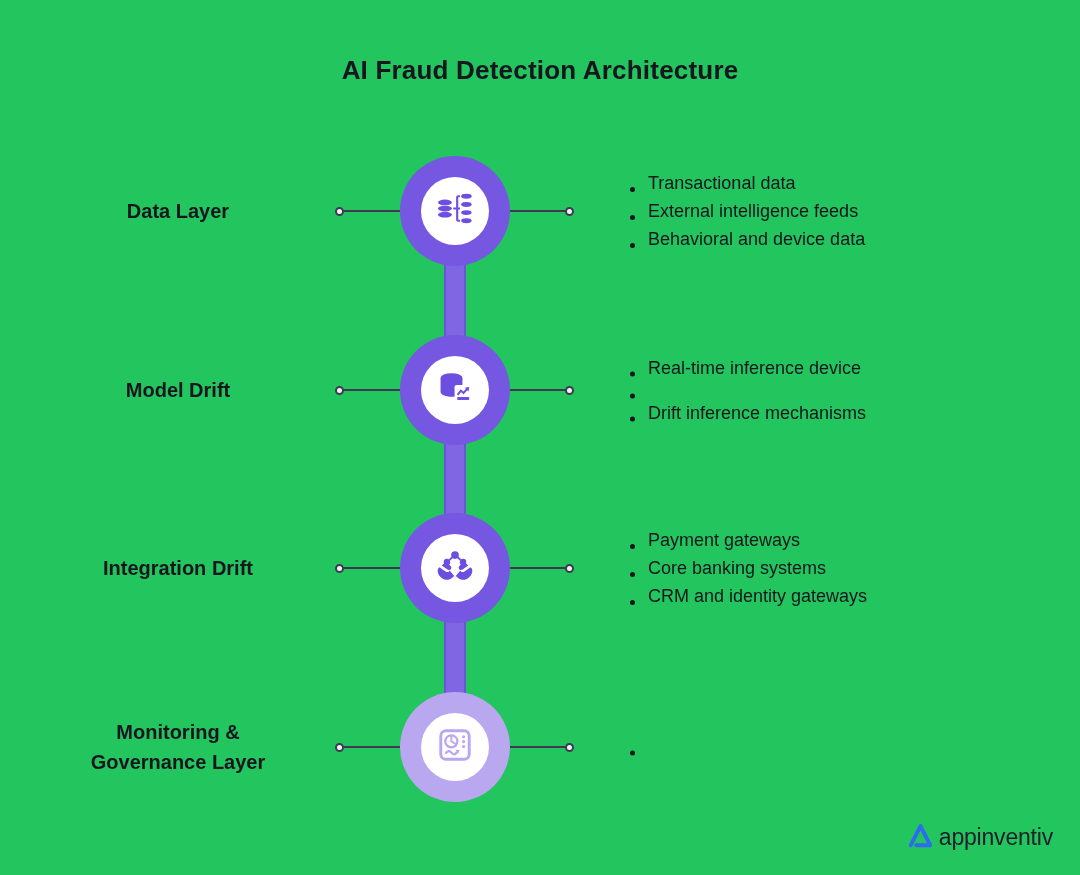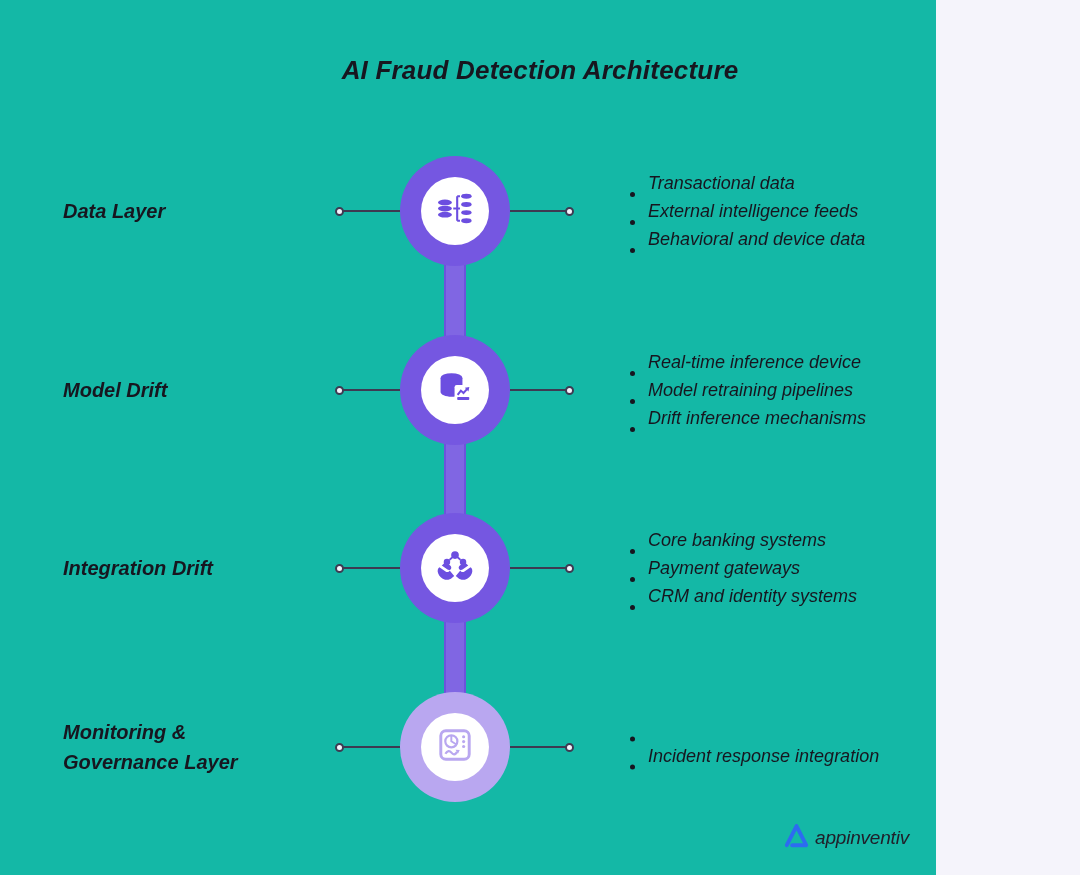--- a/index.html
+++ b/index.html
@@ -1,61 +1,61 @@
 <!DOCTYPE html>
 <html><head>
 <meta charset="utf-8">
 <style>
   * { margin:0; padding:0; box-sizing:border-box; }
   html,body { width:1080px; height:875px; }
   body { font-family:"Liberation Sans", sans-serif; background:#f5f4fb; overflow:hidden; }
-  #stage { position:relative; width:936px; height:875px; background:#14b8a6;font-style:italic; }
+  #stage { position:relative; width:1080px; height:875px; background:#22c55e; }
 
   .title { position:absolute; top:55px; left:0; width:1080px; text-align:center;
            font-size:26px; font-weight:700; color:#17161f; letter-spacing:.2px; }
 
   
   .vbar { position:absolute; left:444px; width:22px; background:#8066e3;
           border-left:2px solid #6e52dc; border-right:2px solid #6e52dc; z-index:1; }
   .vbar1 { top:211px; height:180px; }
   .vbar2 { top:390px; height:179px; }
   .vbar3 { top:568px; height:180px; }
 
   .row { position:absolute; left:0; width:1080px; height:0; z-index:2; }
   .row1 { top:211px; } .row2 { top:390px; } .row3 { top:568px; } .row4 { top:747px; }
 
   .layer-label { position:absolute; right:787px; top:0; transform:translateY(-50%);
-                 width:230px; text-align:left; font-size:20px; font-weight:700;
+                 width:230px; text-align:center; font-size:20px; font-weight:700;
                  color:#17161f; line-height:30px; }
 
   .hline { position:absolute; top:-1px; height:2px; background:#3e3a52; }
   .hline.left  { left:343px; width:57px; }
   .hline.right { left:510px; width:57px; }
   .endpoint { position:absolute; top:-4.5px; width:9px; height:9px; border-radius:50%;
               border:2px solid #3e3a52; background:#f5f4fb; }
   .endpoint.left  { left:335px; }
   .endpoint.right { left:565px; }
 
   .circle { position:absolute; left:400px; top:-55px; width:110px; height:110px;
             border-radius:50%; display:flex; align-items:center; justify-content:center; }
   .circle.purple { background:#7557e1; }
   .circle.light  { background:#b9a7f0; }
   .circle-inner { width:68px; height:68px; border-radius:50%; background:#ffffff;
                   display:flex; align-items:center; justify-content:center; }
   .icon-purple { color:#6c4ee0; }
   .icon-light  { color:#b9a7f0; }
 
   .bullets { position:absolute; left:630px; top:0; transform:translateY(-50%); list-style:none; }
-  .bullets li { display:flex; align-items:flex-end; font-size:18px; line-height:28px;
+  .bullets li { display:flex; align-items:center; font-size:18px; line-height:28px;
                 color:#17161f; white-space:nowrap; }
   .dot { flex:0 0 auto; width:5px; height:5px; border-radius:50%; background:#17161f;
          margin:12px 13px 0 0; }
 
   .logo { position:absolute; right:27px; bottom:22px; display:flex; align-items:center; z-index:3; }
-  .logo-text { font-size:19px; font-weight:500; color:#20202a; margin-left:5px; letter-spacing:-.2px; }
+  .logo-text { font-size:23px; font-weight:500; color:#20202a; margin-left:5px; letter-spacing:-.2px; }
 </style>
 </head>
 <body>
 
 <div id="stage">
 
   <div class="title">AI Fraud Detection Architecture</div>
 
   <div class="vbar vbar1"></div>
   <div class="vbar vbar2"></div>
@@ -123,21 +123,20 @@
         </span>
       </div>
     </div>
     <ul class="bullets">
       <li>
           <span class="dot"></span>
           <span>Real-time inference device</span>
         </li>
       <li>
           <span class="dot"></span>
-          <span>Model retraining pipelines</span>
         </li>
       <li>
           <span class="dot"></span>
           <span>Drift inference mechanisms</span>
         </li>
     </ul>
   </div>
 
   <div class="row row3">
     <div class="layer-label">Integration Drift</div>
@@ -161,29 +160,29 @@
               <path transform="scale(-1,1) translate(-48,0)" d="M6.2 25.4 c-1.9 1.2 -2.6 3.9 -1.5 7 1.3 3.6 4.2 6.3 8 7.2 3 .7 5.8 -.1 8 -2.1 l2.4 -2.2 -5.2 -6.2 c-.7 1.9 -3.1 2.5 -4.7 1.2 z"></path>
               <path transform="scale(-1,1) translate(-48,0)" d="M8.9 23.4 l6.5 4.6 c1.4 1 3.4 .5 4.1 -1 .6 -1.3 .2 -2.8 -1 -3.7 l-5 -3.6 c-1.7 .9 -3.3 2.1 -4.6 3.7 z"></path>
             </g>
           </svg>
         </span>
       </div>
     </div>
     <ul class="bullets">
       <li>
           <span class="dot"></span>
+          <span>Payment gateways</span>
+        </li>
+      <li>
+          <span class="dot"></span>
           <span>Core banking systems</span>
         </li>
       <li>
           <span class="dot"></span>
-          <span>Payment gateways</span>
-        </li>
-      <li>
-          <span class="dot"></span>
-          <span>CRM and identity systems</span>
+          <span>CRM and identity gateways</span>
         </li>
     </ul>
   </div>
 
   <div class="row row4">
     <div class="layer-label">Monitoring &amp; Governance Layer</div>
     <span class="endpoint left"></span>
     <div class="hline left"></div>
     <div class="hline right"></div>
     <span class="endpoint right"></span>
@@ -201,24 +200,20 @@
             </g>
             <path d="M13.5 33.6 c2.2-3.6 4.6-3.8 6.6-1.2 2 2.6 4.3 2.4 6.2-.9" stroke="currentColor" stroke-width="2.4"></path>
             <path d="M24.6 29.3 l4.6 .2 -2 4.1 z" fill="currentColor"></path>
           </svg>
         </span>
       </div>
     </div>
     <ul class="bullets">
       <li>
           <span class="dot"></span>
-        </li>
-      <li>
-          <span class="dot"></span>
-          <span>Incident response integration</span>
         </li>
     </ul>
   </div>
 
   <div class="logo">
     <span>
       <svg width="27" height="27" viewBox="0 0 32 32">
         <path d="M4.5 27.5 L16 4.8 L27.5 27.5 H10.8" fill="none" stroke="#2d6bf0" stroke-width="4.6" stroke-linejoin="round" stroke-linecap="round"></path>
       </svg>
     </span>

